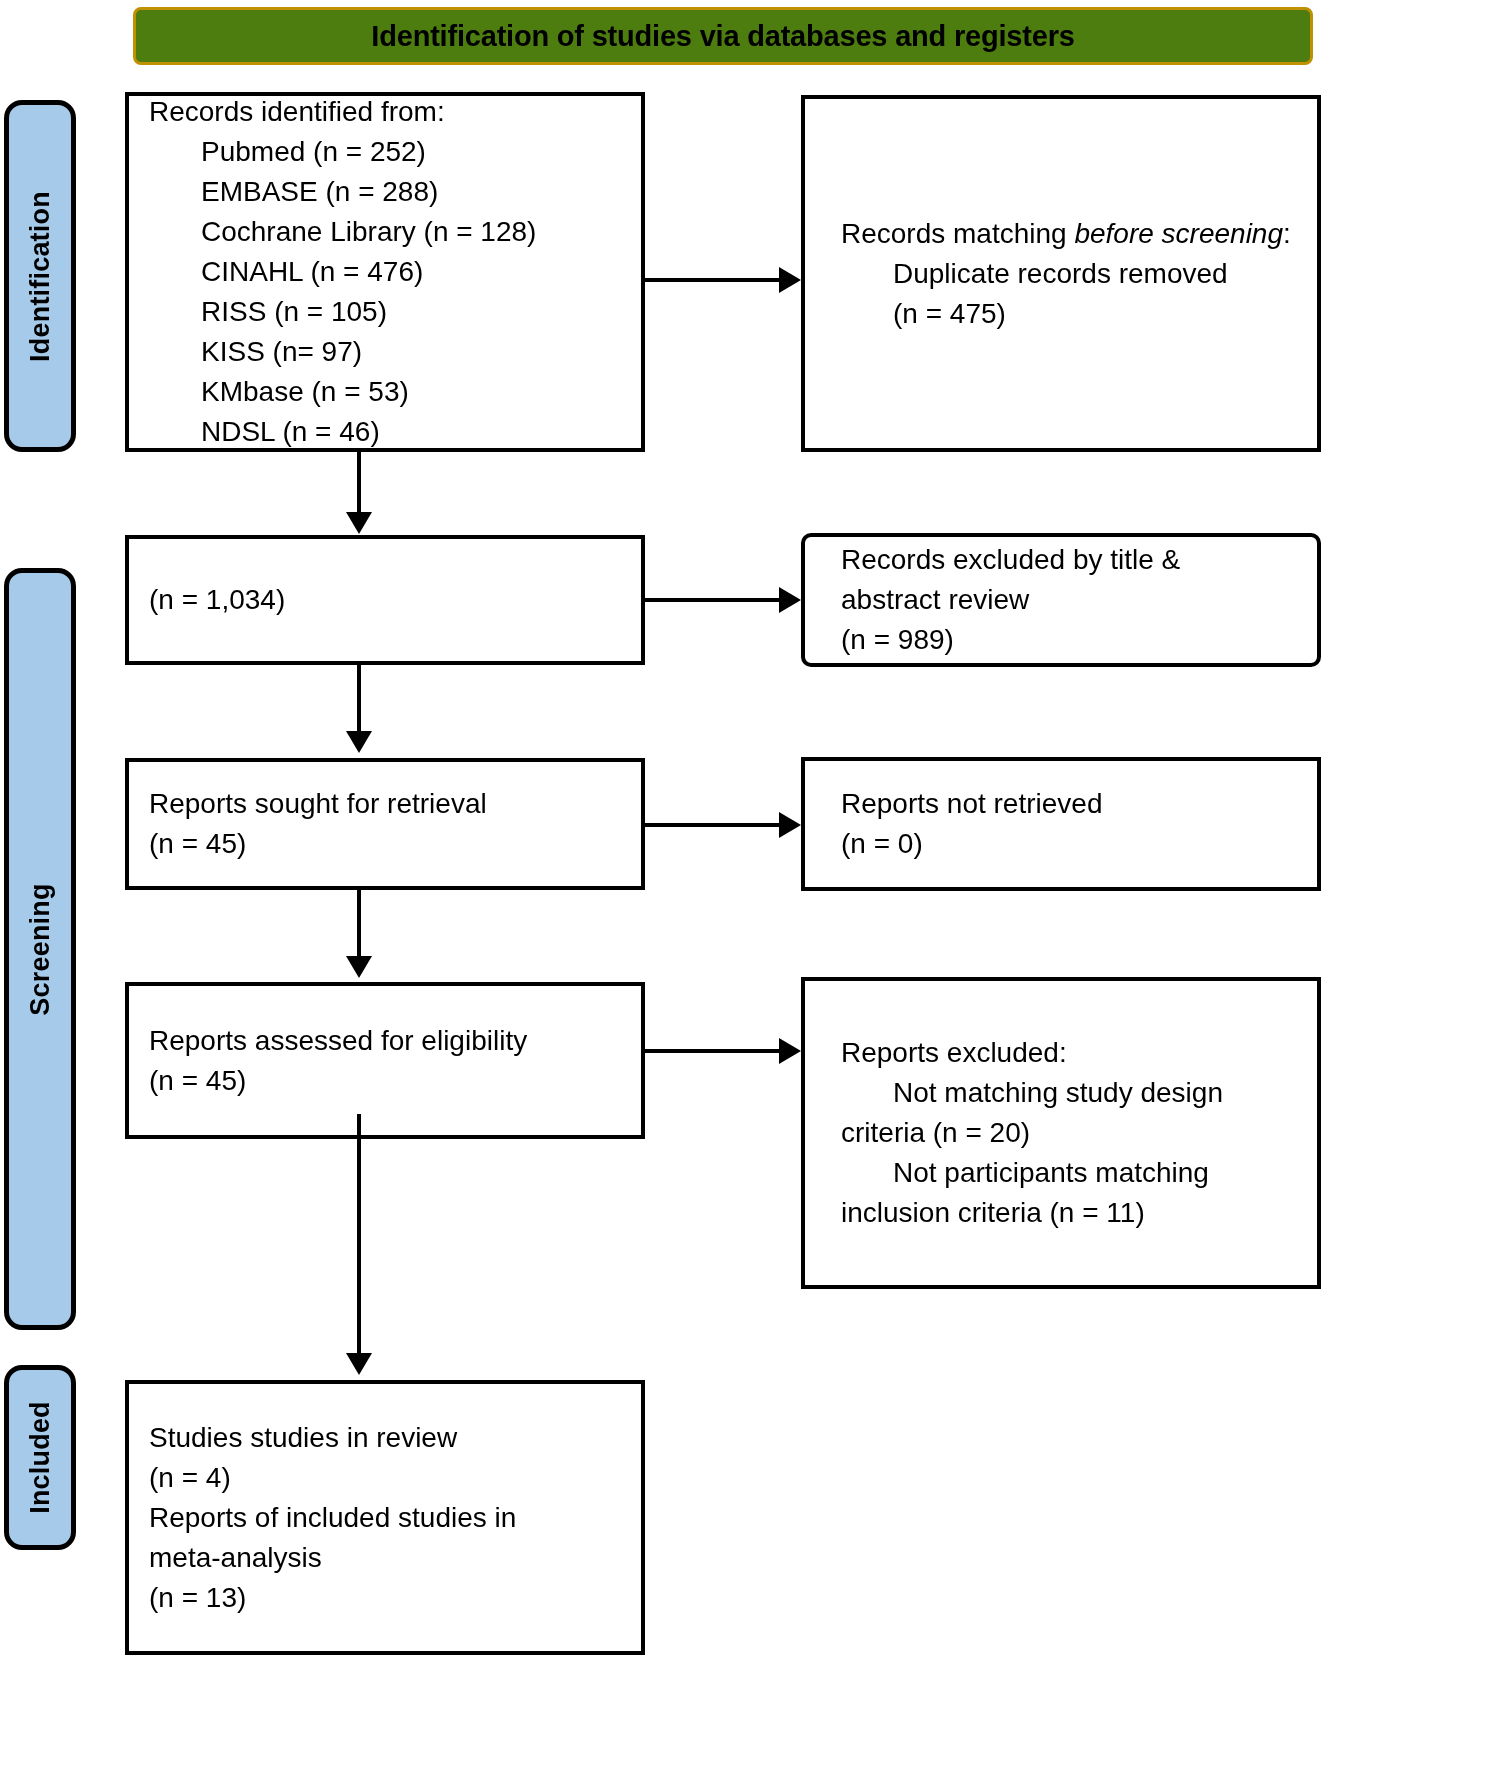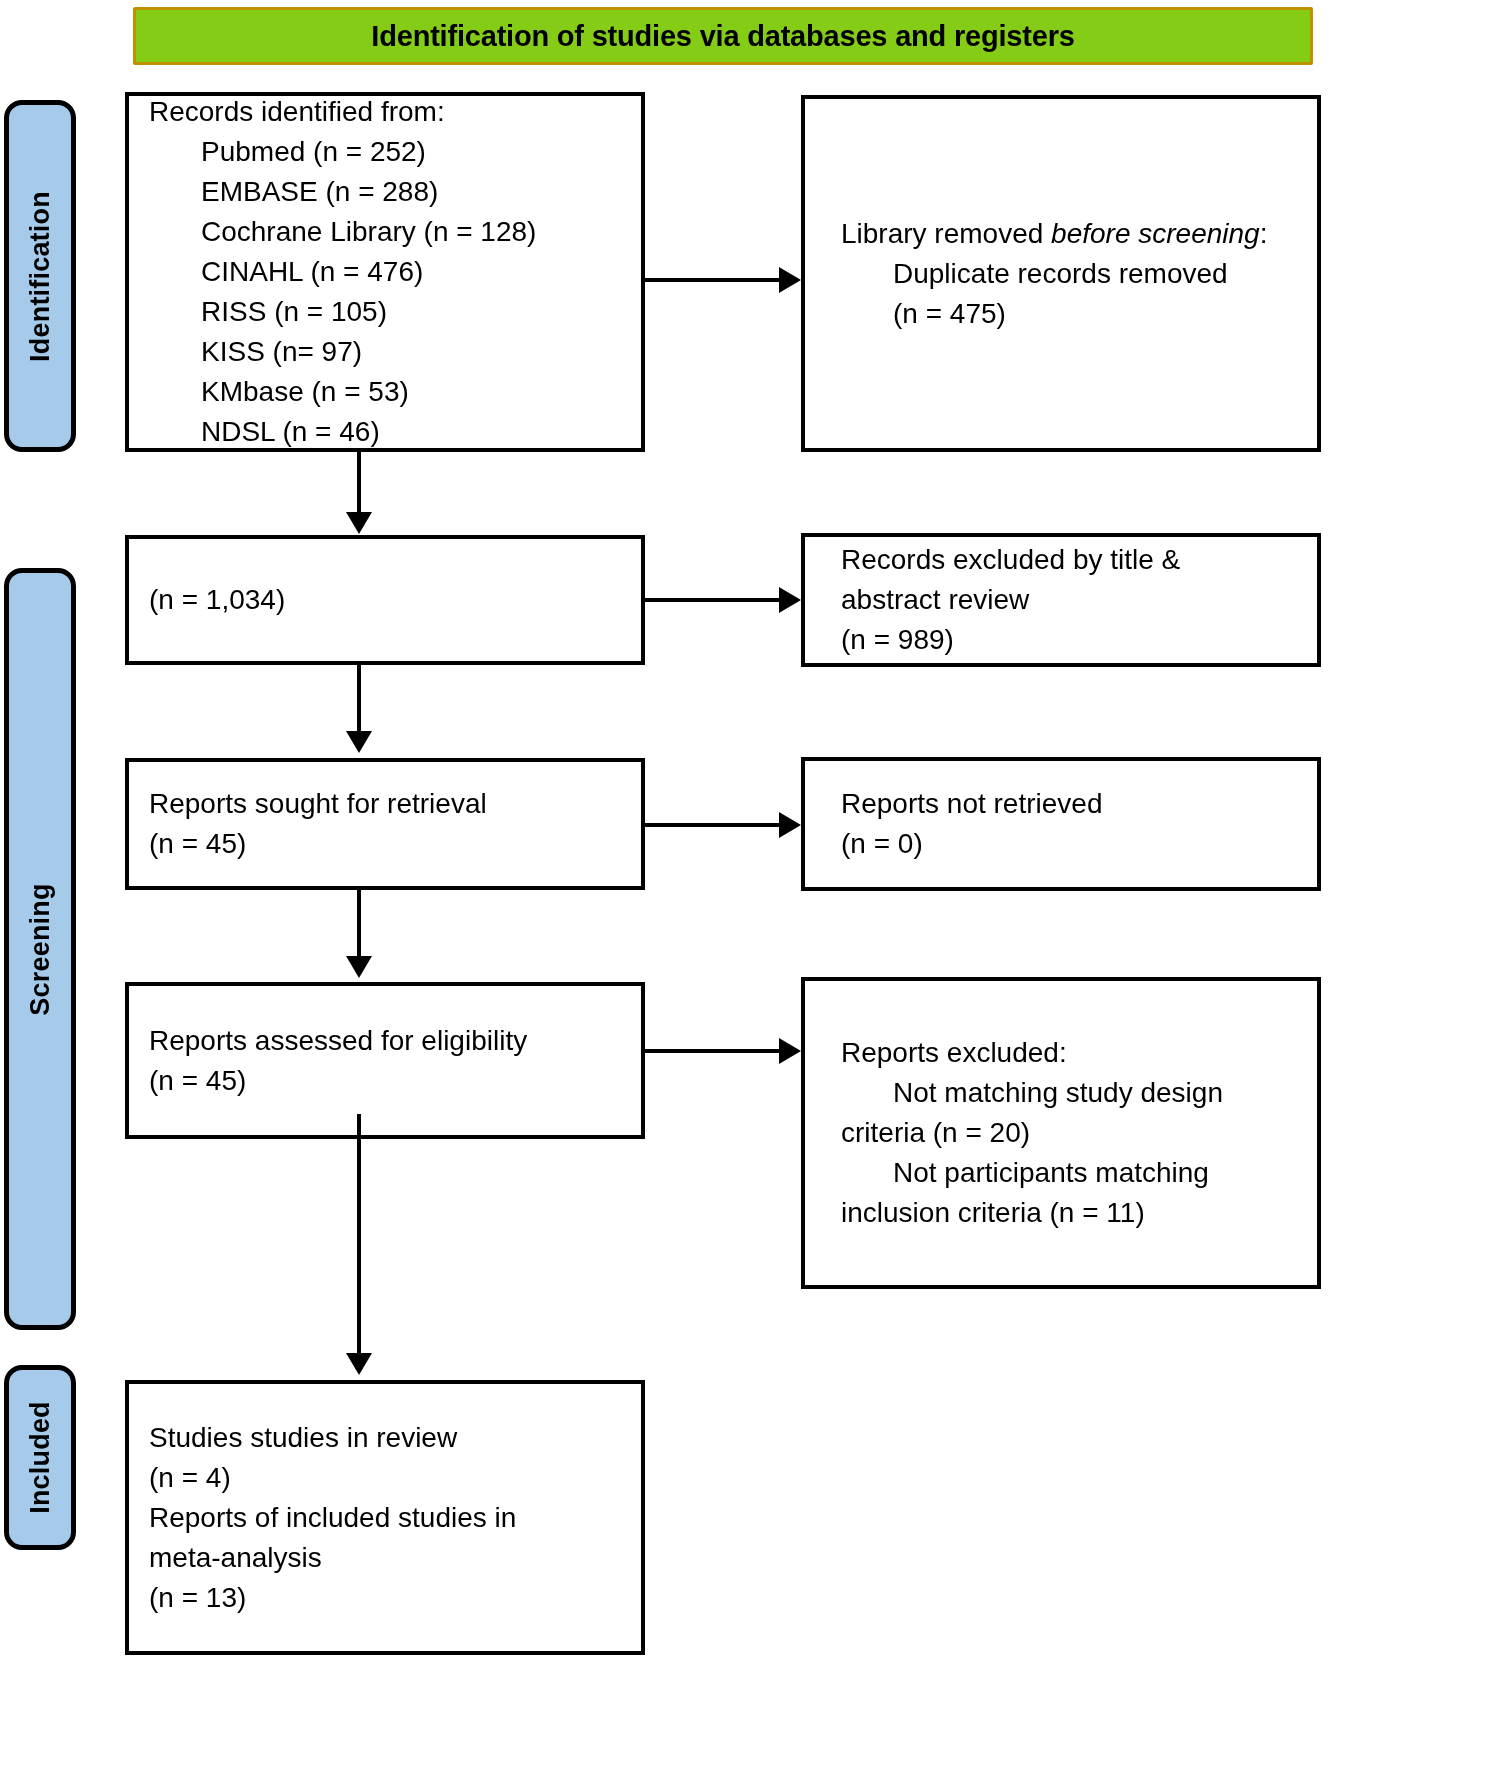--- a/index.html
+++ b/index.html
@@ -15,23 +15,23 @@
     position: relative;
     width: 1500px;
     height: 1775px;
     background: #ffffff;
     overflow: hidden;
   }
 
   
   .banner {
     position: absolute;
-    background: #84cc16;
+    background: #4d7c0f;
     border: 3px solid #BF9000;
-    border-radius: 2px;
+    border-radius: 8px;
     display: flex;
     align-items: center;
     justify-content: center;
     box-sizing: border-box;
   }
   .banner-text {
     font-size: 29px;
     font-weight: bold;
     letter-spacing: -0.2px;
     color: #000;
@@ -138,40 +138,40 @@
       <div class="line indent">RISS (n = 105)</div>
       <div class="line indent">KISS (n= 97)</div>
       <div class="line indent">KMbase (n = 53)</div>
       <div class="line indent">NDSL (n = 46)</div>
     </div>
   </div>
 
   <div class="node" style="left:801px; top:95px; width:520px; height:357px;">
     <div class="node-body" style="padding-left:36px;">
       <div class="line wrap">
-        <span>Library removed </span><span class="ital">before screening</span><span>:</span>
+        <span>Records matching </span><span class="ital">before screening</span><span>:</span>
       </div>
       <div class="line indent">Duplicate records removed</div>
       <div class="line indent">(n = 475)</div>
     </div>
   </div>
 
   <div class="hline" style="left:645px; top:278px; width:134px;"></div>
   <div class="arrow-right" style="left:779px; top:267px;"></div>
 
   <div class="vline" style="left:357px; top:452px; height:68px;"></div>
   <div class="arrow-down" style="left:346px; top:512px;"></div>
 
   <div class="node" style="left:125px; top:535px; width:520px; height:130px;">
     <div class="node-body">
       <div class="line">(n = 1,034)</div>
     </div>
   </div>
 
-  <div class="node" style="left:801px; top:533px; width:520px; height:134px;">
+  <div class="node" style="left:801px; top:533px; width:520px; height:134px;border-radius:10px;">
     <div class="node-body" style="padding-left:36px;">
       <div class="line">Records excluded by title &amp;</div>
       <div class="line">abstract review</div>
       <div class="line">(n = 989)</div>
     </div>
   </div>
 
   <div class="hline" style="left:645px; top:598px; width:134px;"></div>
   <div class="arrow-right" style="left:779px; top:587px;"></div>
 

